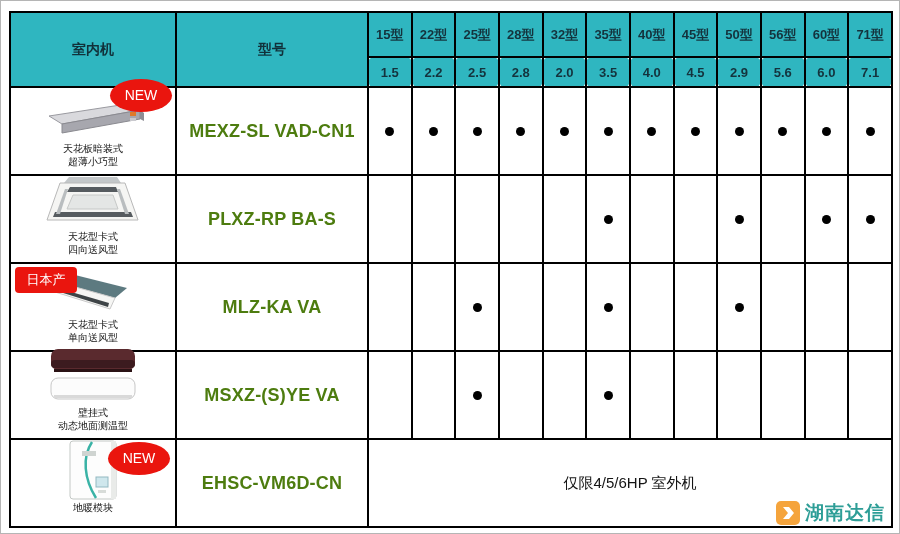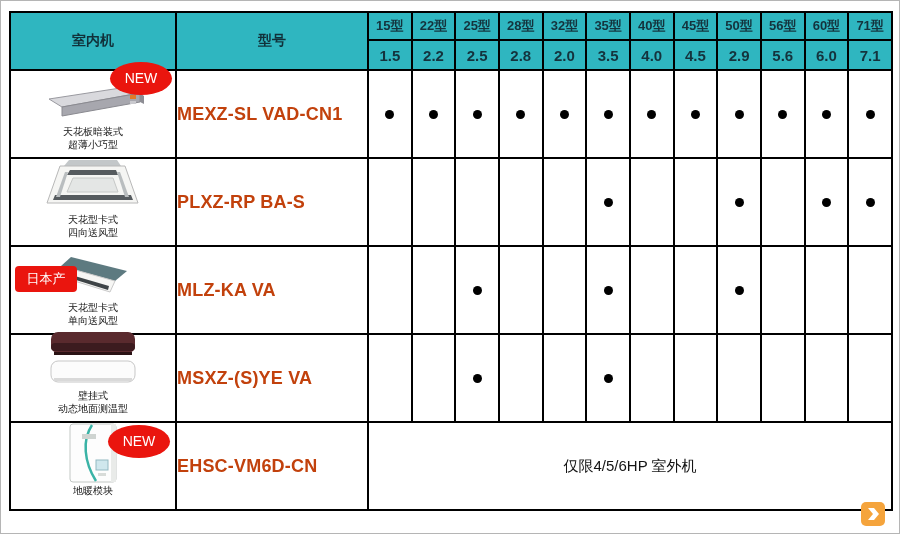--- a/index.html
+++ b/index.html
@@ -4,40 +4,40 @@
 <style>
   * { margin:0; padding:0; box-sizing:border-box; }
   html,body { width:900px; height:534px; }
   body { background:#fff; font-family:"Liberation Sans",sans-serif; }
   .page { position:relative; width:900px; height:534px; background:#fff; border:1px solid #b5b5b5; overflow:hidden; }
 
   table.compat { position:absolute; left:8px; top:10px; width:884px; border-collapse:collapse; table-layout:fixed; }
   th, td { border:2px solid #000; background:#fff; }
   thead th { background:#2fb6c0; color:#14333d; font-weight:700; text-align:center; vertical-align:middle; }
   .th-corner { font-size:14px; font-weight:700; font-family:"Liberation Serif",serif; color:#11313a; }
-  .th-type { height:28px; font-size:13px; }
-  .th-cap  { height:30px; font-size:15px; }
+  .th-type { height:45px; font-size:13px; }
+  .th-cap  { height:30px; font-size:13px;border-radius:6px; }
 
   td.unit-cell { height:88px; position:relative; text-align:center; vertical-align:middle; padding:1px 0 3px 0; }
   .unit-icon-wrap { display:block; height:50px; display:flex; align-items:flex-end; justify-content:center; }
   .caption { font-family:"Liberation Serif",serif; font-size:10px; line-height:1.3; color:#141414; }
 
-  td.model-cell { vertical-align:middle; font-size:18px; font-weight:600; color:#c2410c; letter-spacing:.2px; }
+  td.model-cell { text-align:center; vertical-align:middle; font-size:18px; font-weight:600; color:#4d7c0f; letter-spacing:.2px; }
 
   td.dot-cell { text-align:center; vertical-align:middle; }
   .dot { display:inline-block; width:9px; height:9px; border-radius:50%; background:#000; }
 
   td.note-cell { text-align:center; vertical-align:middle; font-size:15px; color:#141414; font-family:Liberation Sans, sans-serif; }
 
   .badge-new { position:absolute; width:62px; height:33px; border-radius:50%; background:#ea150e;
                background:#ea150e; color:#fff; font-size:14px; font-weight:400; line-height:33px;
                text-align:center; font-family:"Liberation Sans",sans-serif; z-index:5; }
   .badge-new.row-top { top:-9px; right:3px; }
   .badge-new.row-in  { top:2px;  right:5px; }
-  .badge-japan { position:absolute; top:19px; left:4px; width:62px; height:26px; border-radius:4px;
+  .badge-japan { position:absolute; top:3px; left:4px; width:62px; height:26px; border-radius:4px;
                  background:#ea150e; color:#fff; font-size:13px; line-height:26px; text-align:center;
                  font-family:"Liberation Serif",serif; z-index:5; }
 
   .logo { position:absolute; right:14px; bottom:7px; display:flex; align-items:center; gap:5px; }
   .logo-text { font-size:19px; font-weight:700; color:#2e9e97; font-family:"Liberation Serif",serif; letter-spacing:1px; }
 </style>
 </head>
 <body>
 
 <div class="page">
@@ -235,15 +235,16 @@
           <td class="note-cell" colspan="12">仅限4/5/6HP 室外机</td>
         </tr>
       </tbody>
   </table>
 
   <div class="logo">
     <svg width="24" height="24" viewBox="0 0 24 24">
       <rect x="0" y="0" width="24" height="24" rx="5" fill="#f5a43c"></rect>
       <polygon points="7,6 13,6 18,12 13,18 7,18 12,12" fill="#fff"></polygon>
     </svg>
+    <span class="logo-text">湖南达信</span>
   </div>
 
 </div>
 
 </body></html>

